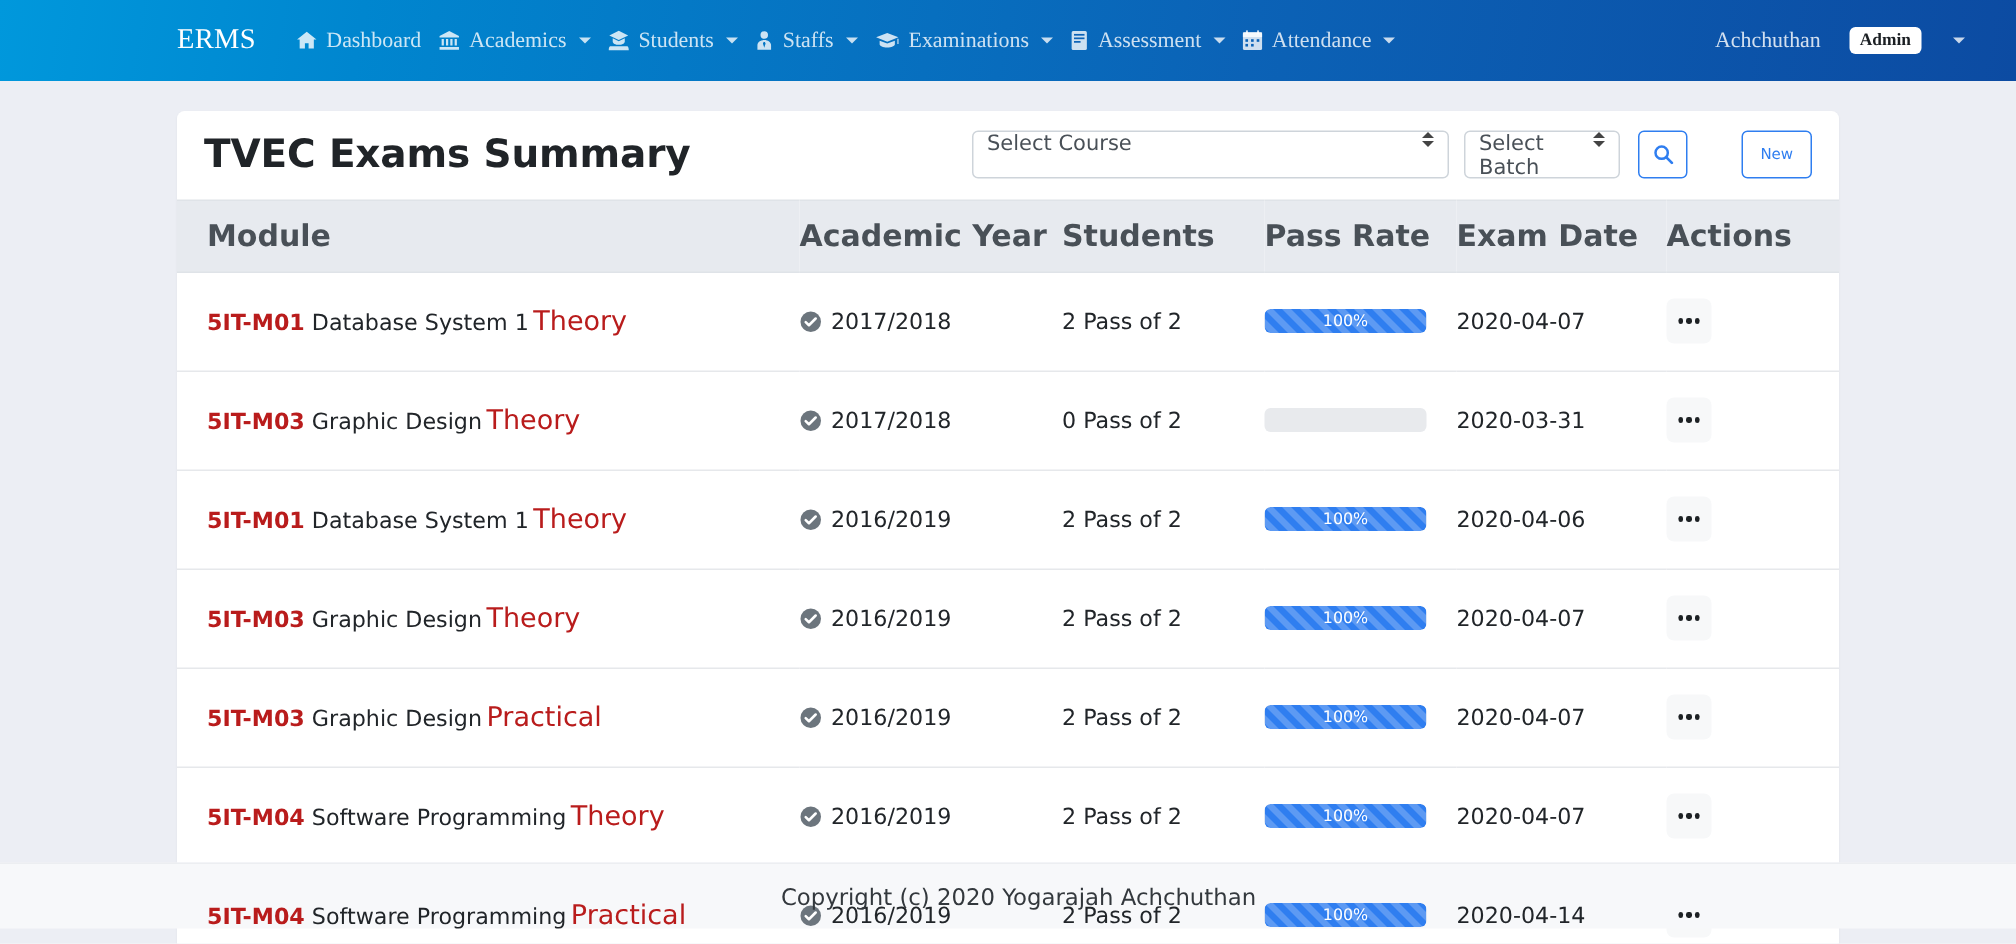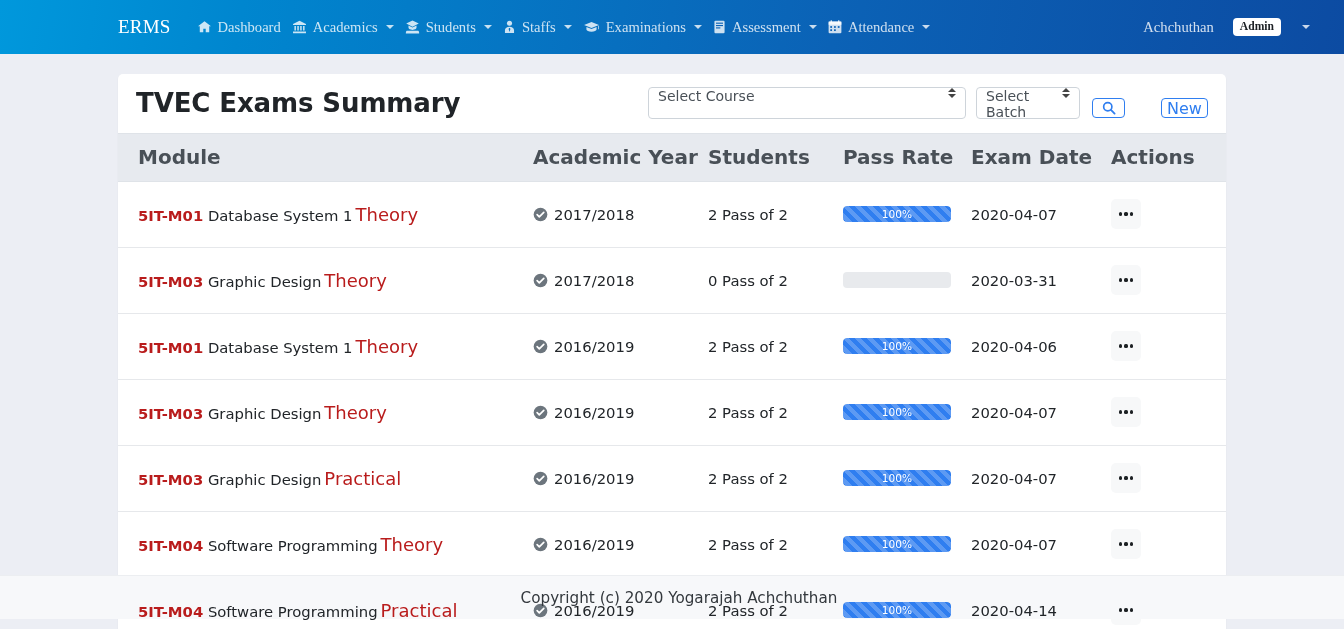--- a/index.html
+++ b/index.html
@@ -96,29 +96,28 @@
   .select .arrows {
     margin-left: auto;
     display: flex; flex-direction: column; gap: 2px;
     color: #495057;
   }
   .arr-up, .arr-dn { width: 0; height: 0; }
   .arr-up { border-left: 4px solid transparent; border-right: 4px solid transparent; border-bottom: 4.5px solid #444; }
   .arr-dn { border-left: 4px solid transparent; border-right: 4px solid transparent; border-top: 4.5px solid #444; }
 
   .btn-outline {
-    height: 20px;
+    height: 32px;
     border: 1px solid #2f7ef0;
     color: #2f7ef0;
     background: #fff;
     border-radius: 4px;
-    font-size: 16px;
+    font-size: 10px;
     display: flex; align-items: center; justify-content: center;
     cursor: pointer;
-    margin-top: 10px;
   }
   .btn-search { width: 33px; margin-left: 2px; }
   .btn-new { width: 47px; margin-left: 26px; }
   .btn-search svg { display: block; }
 
   
   table { width: 100%; border-collapse: collapse; }
   thead th {
     background: #e7eaef;
     color: #495057;

